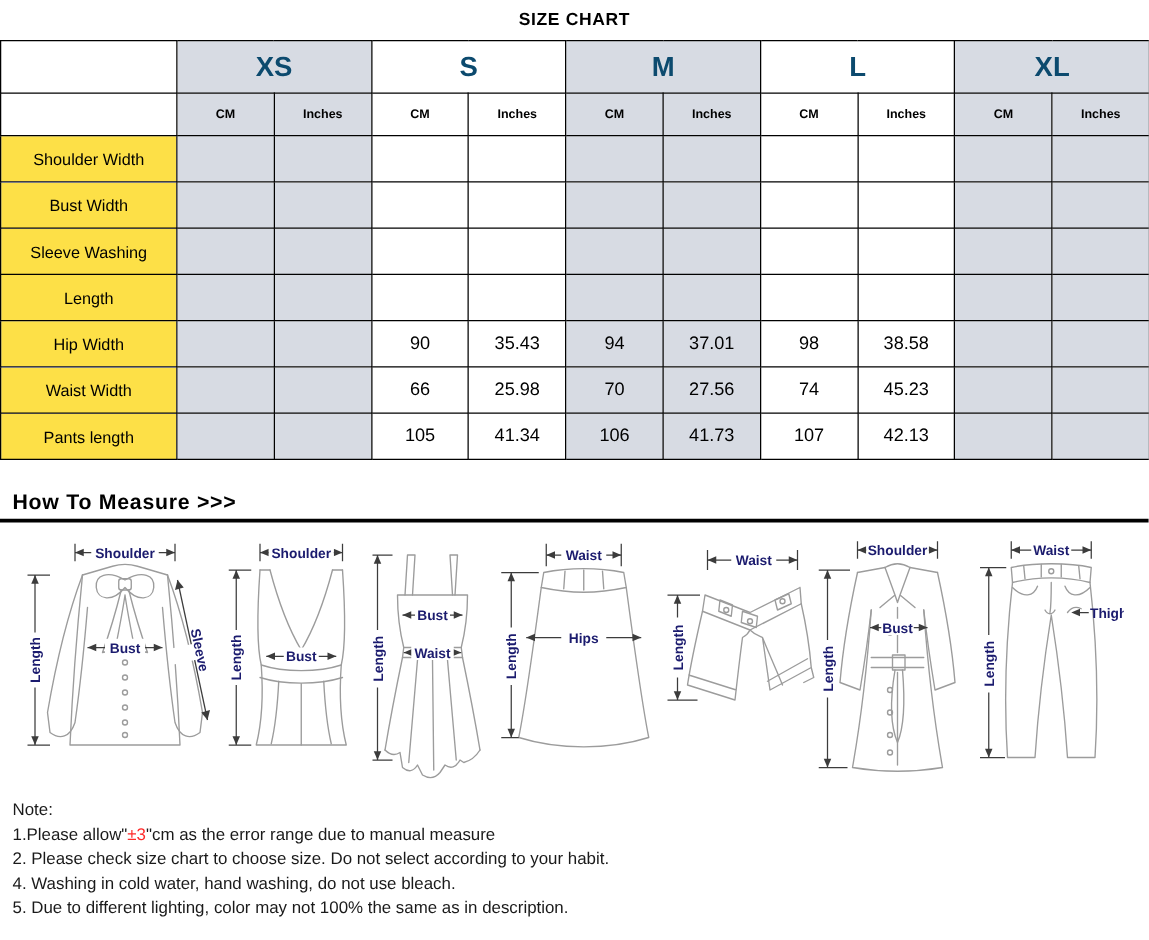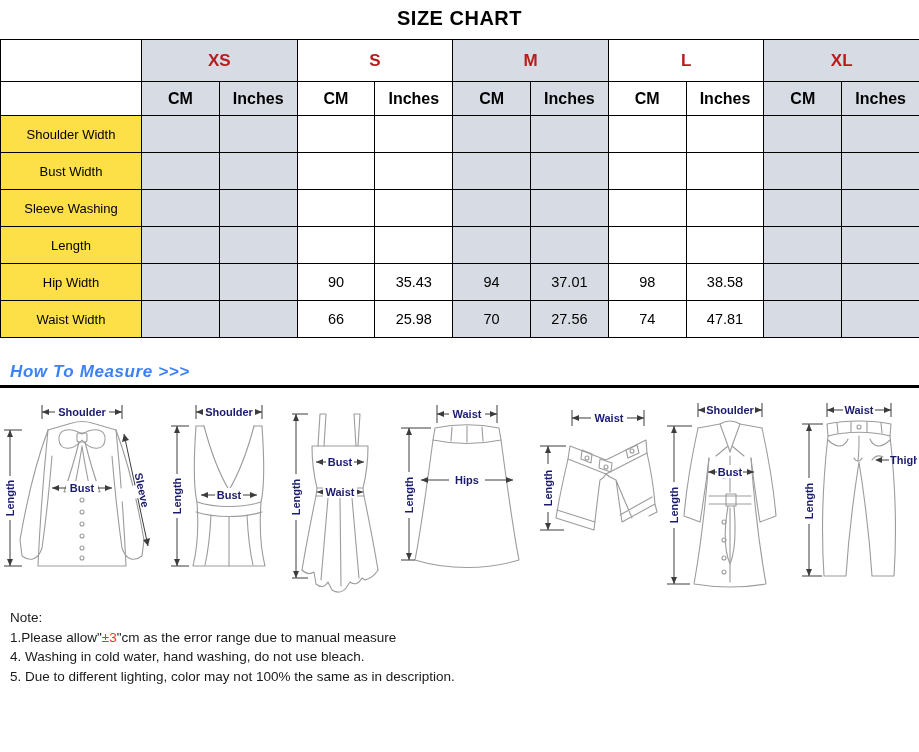--- a/index.html
+++ b/index.html
@@ -1,33 +1,33 @@
 <!DOCTYPE html>
 <html><head>
 <meta charset="utf-8">
 <style>
   html,body{margin:0;padding:0;background:#fff;}
   body{width:919px;height:752px;font-family:"Liberation Sans",sans-serif;color:#000;overflow:hidden;}
 
-  .page-title{margin:7px 0 9px 0;text-align:center;font-size:20px;font-weight:bold;letter-spacing:.5px;}
+  .page-title{margin:7px 0 9px 0;text-align:center;font-size:14px;font-weight:bold;letter-spacing:.5px;}
 
   table.size-table{border-collapse:collapse;table-layout:fixed;width:919px;}
   table.size-table th,table.size-table td{border:1px solid #000;text-align:center;vertical-align:middle;padding:0;overflow:hidden;}
-  tr.size-row th{height:41px;font-size:17px;font-weight:bold;color:#b91c1c;}
+  tr.size-row th{height:41px;font-size:22px;font-weight:bold;color:#0c4a6e;}
   tr.size-row th.corner{background:#fff;}
-  tr.unit-row th{height:33px;font-size:16px;font-weight:bold;color:#000;}
+  tr.unit-row th{height:33px;font-size:10px;font-weight:bold;color:#000;}
   tbody th.rowlabel{height:36px;font-size:13px;font-weight:normal;background:#fde047;}
   tbody td{height:36px;font-size:14.5px;}
   .sh{background:#d7dbe3;}
 
   .htm-wrap{margin-top:24px;}
-  .htm-heading{margin-left:10px;font-size:17px;font-weight:bold;color:#3b82f6;letter-spacing:.6px;font-style:italic;}
+  .htm-heading{margin-left:10px;font-size:17px;font-weight:bold;color:#000000;letter-spacing:.6px;}
   .htm-rule{height:3px;background:#000;margin-top:3px;width:919px;}
 
-  .diagrams{width:919px;height:198px;margin-top:12px;padding:0 2px;box-sizing:border-box;display:flex;justify-content:space-between;align-items:flex-start;}
+  .diagrams{width:919px;height:198px;margin-top:12px;padding:0 20px;box-sizing:border-box;display:flex;justify-content:space-between;align-items:flex-start;}
   .diagrams svg{display:block;}
   .outline{fill:none;stroke:#9c9c9c;stroke-width:1.1;stroke-linecap:round;stroke-linejoin:round;}
   .dim{stroke:#3c3c3c;stroke-width:1;fill:none;}
   .arr{fill:#3c3c3c;stroke:none;}
   .lbl{font:700 11px "Liberation Sans",sans-serif;fill:#1b1b6e;}
   .lblbg{fill:#fff;stroke:none;}
 
   .notes{margin:10px 0 0 10px;font-size:13.5px;line-height:19.5px;color:#1a1a1a;}
   .red{color:#ff2a2a;}
 </style>
@@ -141,21 +141,34 @@
     </tr>
     <tr>
       <th class="rowlabel">Waist Width</th>
       <td class="sh"></td>
       <td class="sh"></td>
       <td>66</td>
       <td>25.98</td>
       <td class="sh">70</td>
       <td class="sh">27.56</td>
       <td>74</td>
-      <td>47.81</td>
+      <td>45.23</td>
+      <td class="sh"></td>
+      <td class="sh"></td>
+    </tr>
+    <tr>
+      <th class="rowlabel">Pants length</th>
+      <td class="sh"></td>
+      <td class="sh"></td>
+      <td>105</td>
+      <td>41.34</td>
+      <td class="sh">106</td>
+      <td class="sh">41.73</td>
+      <td>107</td>
+      <td>42.13</td>
       <td class="sh"></td>
       <td class="sh"></td>
     </tr>
   </tbody>
 </table>
 
 <div class="htm-wrap">
   <div class="htm-heading">How To Measure &gt;&gt;&gt;</div>
   <div class="htm-rule"></div>
 </div>
@@ -363,15 +376,16 @@
     <polygon class="arr" points="76,60 83,57 83,63"></polygon>
       <line class="dim" x1="83" y1="60" x2="90" y2="60"></line>
     <text class="lbl" x="91" y="64" text-anchor="start">Thigh</text>
   </svg>
 
 </div>
 
 <div class="notes">
   <div>Note:</div>
   <div><span>1.Please allow"</span><span class="red">±3</span><span>"cm as the error range due to manual measure</span></div>
+  <div>2. Please check size chart to choose size. Do not select according to your habit.</div>
   <div>4. Washing in cold water, hand washing, do not use bleach.</div>
   <div>5. Due to different lighting, color may not 100% the same as in description.</div>
 </div>
 
 </body></html>

